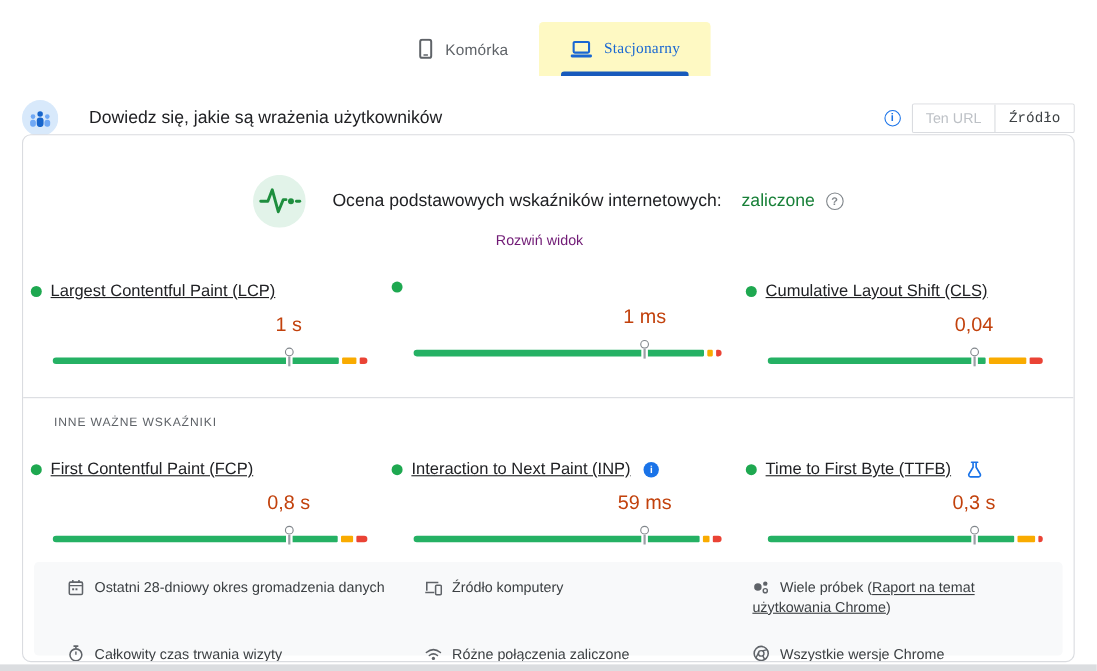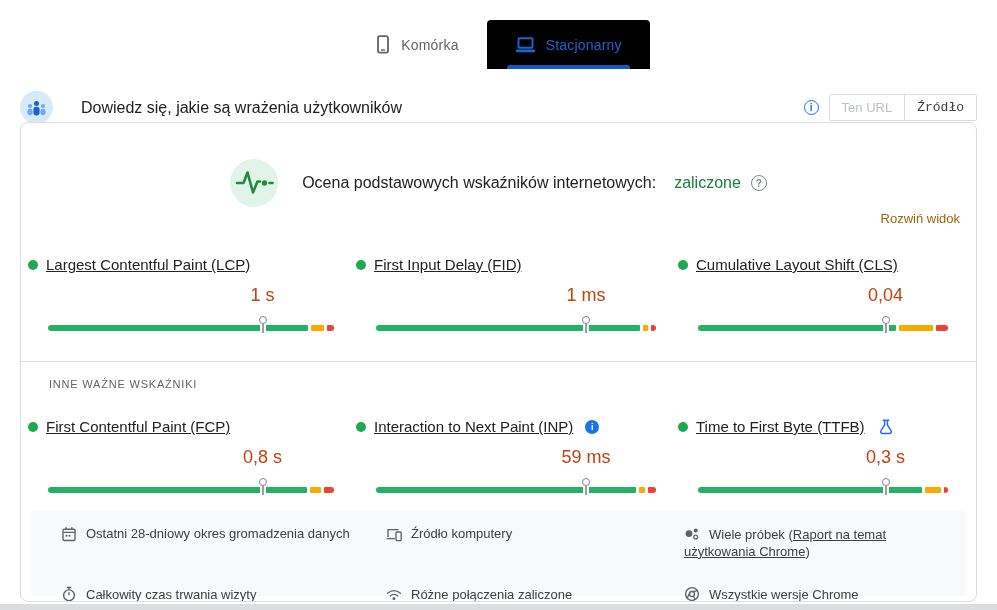--- a/index.html
+++ b/index.html
@@ -4,21 +4,21 @@
 <style>
   * { box-sizing: border-box; margin: 0; padding: 0; }
   html,body { width: 997px; height: 610px; background:#fff; overflow:hidden;
     font-family:"Liberation Sans", sans-serif; color:#202124; }
 
   
   .tabs { display:flex; justify-content:center; padding-top:20px; }
   .tab { display:flex; align-items:center; gap:10px; padding:0 28px; height:49px;
          font-size:14px; font-weight:500; letter-spacing:.2px; cursor:pointer; position:relative; }
   .tab.inactive { color:#5f6368; }
-  .tab.active { color:#1967d2; background:#000000; border-radius:4px 4px 0 0; }
+  .tab.active { color:#1967d2; background:#fef9c3; border-radius:4px 4px 0 0;font-family:Liberation Serif, serif; }
   .tab.active .ink { position:absolute; left:20px; right:20px; bottom:0; height:4px;
          background:#185abc; border-radius:3px 3px 0 0; }
 
   
   .hdr { display:flex; align-items:center; margin:22px 20px 0 20px; }
   .hdr-ic { width:33px; height:33px; flex:0 0 33px; }
   .hdr-title { margin-left:28px; font-size:16px; font-weight:500; color:#202124; flex:1; }
   .hdr-right { display:flex; align-items:center; gap:10px; }
   .info-circ { width:15px; height:15px; border:1.7px solid #1a73e8; border-radius:50%;
      color:#1a73e8; font-size:10px; font-weight:700; display:flex; align-items:center;
@@ -32,21 +32,21 @@
   
   .card { position:absolute; left:20px; top:122px; width:957px; height:480px;
      background:#fff; border:1px solid #dadce0; border-radius:8px; overflow:hidden; }
 
   .cwv-head { display:flex; align-items:center; justify-content:center; gap:24px; margin-top:36px; }
   .cwv-title { font-size:16px; display:flex; align-items:center; gap:6px; }
   .cwv-pass { color:#188038;margin-left:12px; }
   .help-circ { width:16px; height:16px; border:1.4px solid #80868b; border-radius:50%;
      color:#80868b; font-size:10px; font-weight:700; display:flex; align-items:center;
      justify-content:center; margin-left:4px; }
-  .expand { text-align:right; margin:4px 16px 0 0; font-size:13px; color:#a16207; cursor:pointer; }
+  .expand { text-align:center; margin:4px 16px 0 0; font-size:13px; color:#701a75; cursor:pointer; }
 
   .mgrid { display:grid; grid-template-columns:328px 322px 1fr; padding:0 6px 0 7px; margin-top:30px; }
   .metric { padding:0 22px 0 0; }
   .mtitle { display:flex; align-items:center; gap:8px; font-size:15px; }
   .dot { width:10px; height:10px; border-radius:50%; background:#1ea850; flex:0 0 10px; }
   .mlink { color:#202124; text-decoration:underline; cursor:pointer; }
   .inp-info { width:14px; height:14px; border-radius:50%; background:#1a73e8; color:#fff;
      font-size:9px; font-weight:700; display:flex; align-items:center; justify-content:center; margin-left:4px; }
   .flask { margin-left:6px; display:flex; }
 
@@ -158,21 +158,20 @@
               <span class="mc"></span>
               <span class="ms"></span>
             </div>
         </div>
       </div>
     </div>
 
     <div class="metric">
       <div class="mtitle">
         <span class="dot"></span>
-        <a class="mlink">First Input Delay (FID)</a>
       </div>
       <div class="bar-area">
         <div class="value" style="left: 75%;">1 ms</div>
         <div class="bar">
           <div class="seg g" style="width: calc(96.5% - 6px);"></div>
             <div class="seg o" style="width: 1.8%;"></div>
             <div class="seg r" style="width: 1.7%;"></div>
           <div class="marker" style="left: 75%;">
               <span class="mc"></span>
               <span class="ms"></span>

